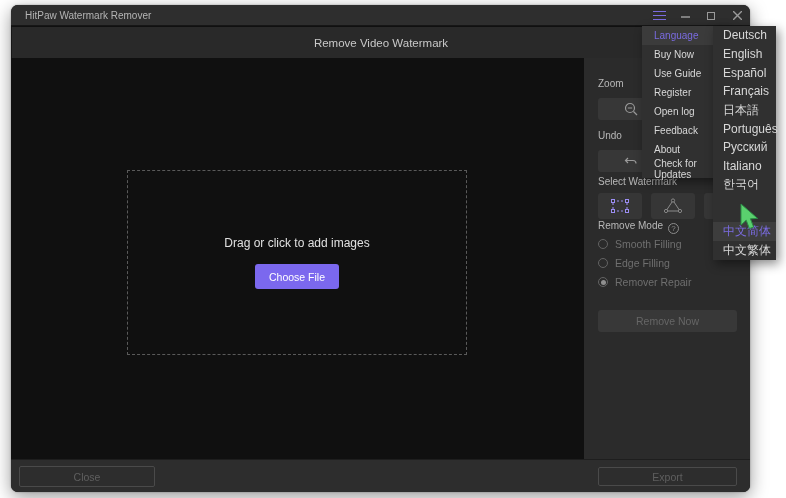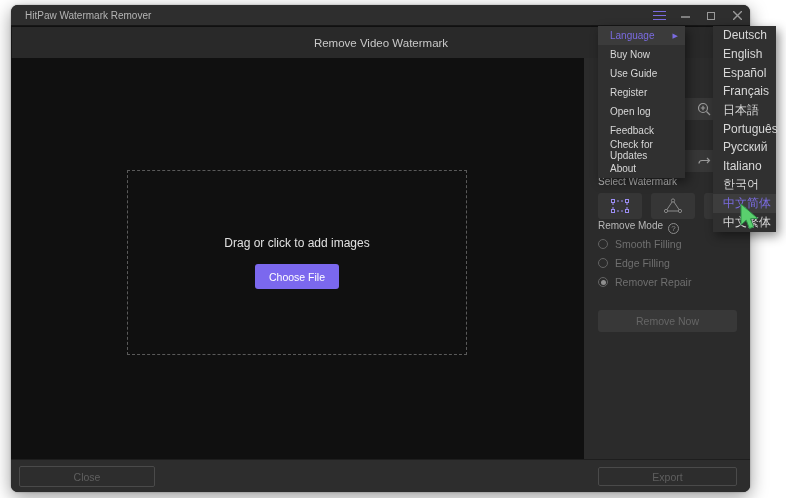--- a/index.html
+++ b/index.html
@@ -60,31 +60,31 @@
 
   
   .closebtn { position:absolute; left:8px; top:6px; width:136px; height:21px;
     background:transparent; border:1px solid #4a4a4a; border-radius:2px; color:#5f5f5f;
     font-size:10.5px; font-family:inherit; }
   .exportbtn { position:absolute; left:587px; top:7px; width:139px; height:19px;
     background:transparent; border:1px solid #4a4a4a; border-radius:2px; color:#5f5f5f;
     font-size:10.5px; font-family:inherit; }
 
   
-  .menu { position:absolute; left:598px; top:26px; width:87px; background:#303030;
+  .menu { position:absolute; left:642px; top:26px; width:87px; background:#303030;
     box-shadow:3px 4px 10px rgba(0,0,0,.45); z-index:10; }
   .mitem { height:19px; display:flex; align-items:center; padding-left:12px;
     font-size:10px; color:#d8d8d8; }
   .mitem.active { background:#3b3b3b; color:#7a6be0; }
   .marrow { margin-left:auto; margin-right:7px; font-size:7px; color:#7a6be0; }
   .submenu { position:absolute; left:713px; top:26px; width:63px; background:#303030;
     box-shadow:3px 4px 10px rgba(0,0,0,.45); z-index:11; }
   .smitem { height:18.7px; display:flex; align-items:center; padding-left:10px;
     font-size:12px; color:#d8d8d8; }
-  .smitem.active { background:#3d3d3d; color:#7a6be0; }
+  .smitem.active { background:#3d3d3d; color:#7a6be0;margin-top:28px; }
 
   .cursor { position:absolute; left:738px; top:203px; z-index:20; }
 </style>
 </head>
 <body>
 
 <div class="window">
 
   <div class="titlebar">
     <span class="title">HitPaw Watermark Remover</span>
@@ -214,22 +214,22 @@
 <div class="menu">
   <div class="mitem active">
     <span>Language</span>
     <span class="marrow">▶</span>
   </div>
   <div class="mitem">Buy Now</div>
   <div class="mitem">Use Guide</div>
   <div class="mitem">Register</div>
   <div class="mitem">Open log</div>
   <div class="mitem">Feedback</div>
+  <div class="mitem">About</div>
   <div class="mitem">Check for Updates</div>
-  <div class="mitem">About</div>
 </div>
 
 <div class="submenu">
   <div class="smitem">Deutsch</div>
   <div class="smitem">English</div>
   <div class="smitem">Español</div>
   <div class="smitem">Français</div>
   <div class="smitem">日本語</div>
   <div class="smitem">Português</div>
   <div class="smitem">Русский</div>

